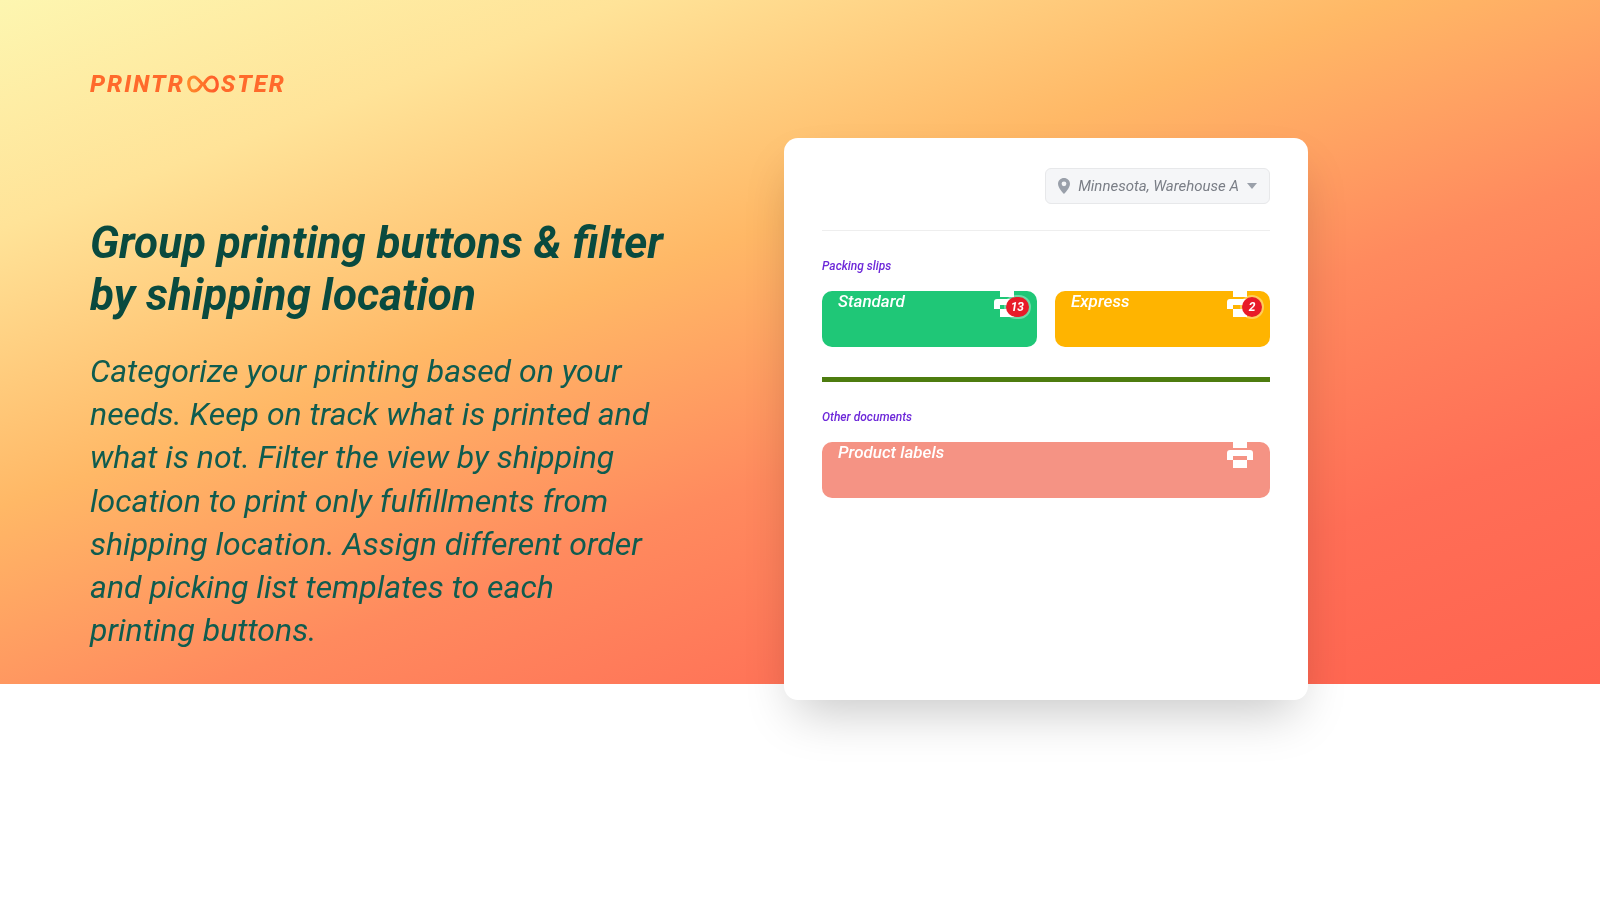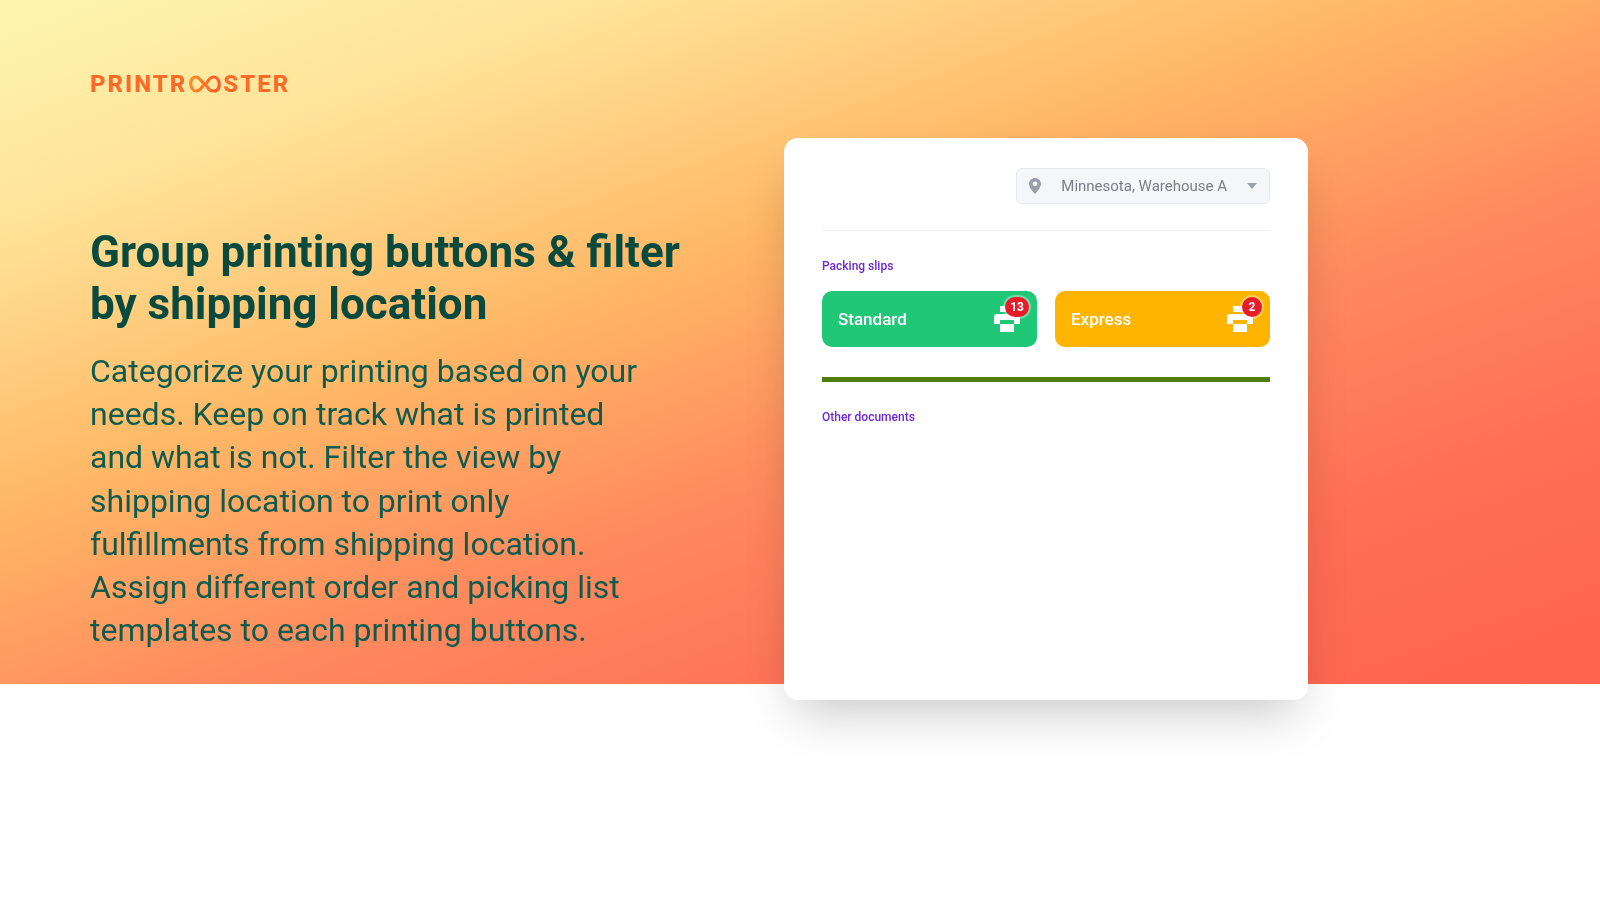--- a/index.html
+++ b/index.html
@@ -1,61 +1,62 @@
 <!DOCTYPE html>
 <html><head>
 <meta charset="utf-8">
 <style>
   * { box-sizing: border-box; margin: 0; padding: 0; }
   html, body { width: 1600px; height: 900px; overflow: hidden; font-family: -apple-system, BlinkMacSystemFont, "Segoe UI", Roboto, Helvetica, Arial, sans-serif; }
   .stage {
     width: 1600px; height: 684px;
     background: linear-gradient(160deg, #fdf6b0 0%, #ffe398 18%, #ffb866 40%, #ff8a5e 60%, #ff6e56 80%, #ff634f 100%);
     position: relative;
+    font-style: italic;
   }
   .logo {
     position: absolute; left: 90px; top: 70px;
     font-weight: 800; letter-spacing: 2px; font-size: 24px;
     color: #ff6a2b;
     display: flex; align-items: center;
   }
   .logo .infinity { display: inline-block; margin: 0 1px; transform: translateY(1px); }
   .headline {
-    position: absolute; left: 90px; top: 227px; width: 620px;
+    position: absolute; left: 90px; top: 218px; width: 620px;
     font-size: 44px; line-height: 1.18; font-weight: 700;
     color: #094a3f;
   }
   .body-copy {
     position: absolute; left: 90px; top: 350px; width: 560px;
     font-size: 32px; line-height: 1.35;
     color: #0f5c4f;
   }
   .panel {
     position: absolute; left: 784px; top: 138px;
     width: 524px; height: 562px;
     background: #ffffff; border-radius: 14px;
     box-shadow: 0 24px 50px -12px rgba(0,0,0,0.22);
     padding: 30px 38px 0 38px;
   }
   .location-row { display: flex; justify-content: flex-end; padding-bottom: 26px; border-bottom: 1px solid #eeeeee; }
   .location-select {
-    display: inline-flex; align-items: center; gap: 20px;
+    display: inline-flex; align-items: center; gap: 8px;
     background: #f5f6f8; border: 1px solid #e7e8ea; border-radius: 6px;
     padding: 8px 12px; font-size: 15px; color: #7a7e86; cursor: pointer;
   }
   .pin-icon { width: 12px; height: 16px; }
   .caret { width: 0; height: 0; border-left: 5px solid transparent; border-right: 5px solid transparent; border-top: 6px solid #9aa0aa; }
   .section { padding-top: 28px; }
   .section + .section { border-top: 5px solid #4d7c0f; margin-top: 30px; }
   .section-title { font-size: 12px; color: #6d28d9; font-weight: 500; margin-bottom: 18px; }
   .btn-row { display: flex; gap: 18px; }
   .print-btn {
     position: relative; flex: 1 1 0;
     height: 56px; border-radius: 10px;
-    display: flex; align-items: center; justify-content: space-between;
+    display: flex; justify-content: space-between;
     padding: 0 16px; color: #fff; font-size: 17px; font-weight: 500;
     cursor: pointer;
   }
   .print-btn .printer { width: 28px; height: 26px; flex: 0 0 auto; }
   .badge {
     position: absolute; top: 6px; right: 8px;
     min-width: 20px; height: 20px; padding: 0 5px;
     background: #e81b29; color: #fff; font-size: 12px; font-weight: 700;
     border-radius: 10px; display: flex; align-items: center; justify-content: center;
     box-shadow: 0 0 0 2px rgba(255,255,255,0.35);
@@ -118,18 +119,24 @@
         </div>
 
       </div>
     </div>
 
     <div class="section">
       <div class="section-title">Other documents</div>
       <div class="btn-row">
 
 
+        <div class="print-btn" style="background-color:#f59384">
+          <span>Product labels</span>
+          <svg class="printer" viewBox="0 0 28 26">
+              <path d="M7 0h14v6H7V0Zm-3 8h20a3 3 0 0 1 3 3v7h-6v-4H7v4H1v-7a3 3 0 0 1 3-3Zm3 10h14v8H7v-8Z" fill="#fff"></path>
+            </svg>
+        </div>
 
       </div>
     </div>
 
   </div>
 </div>
 
 </body></html>

